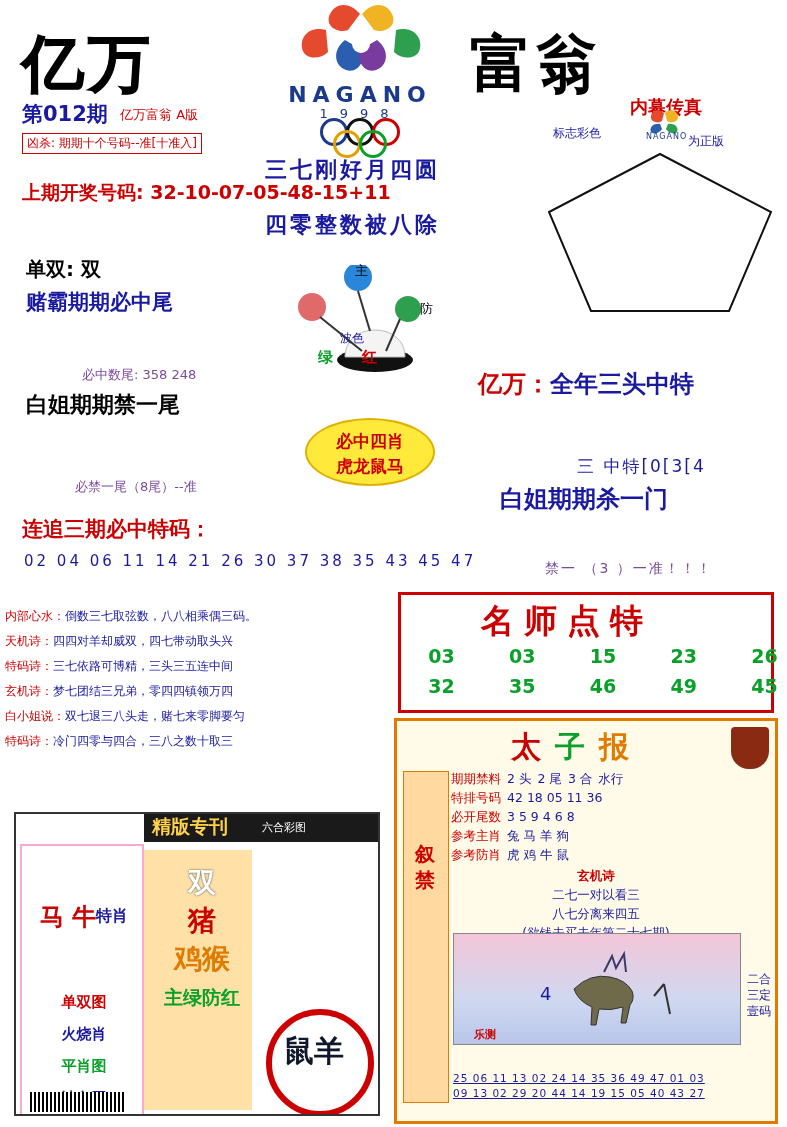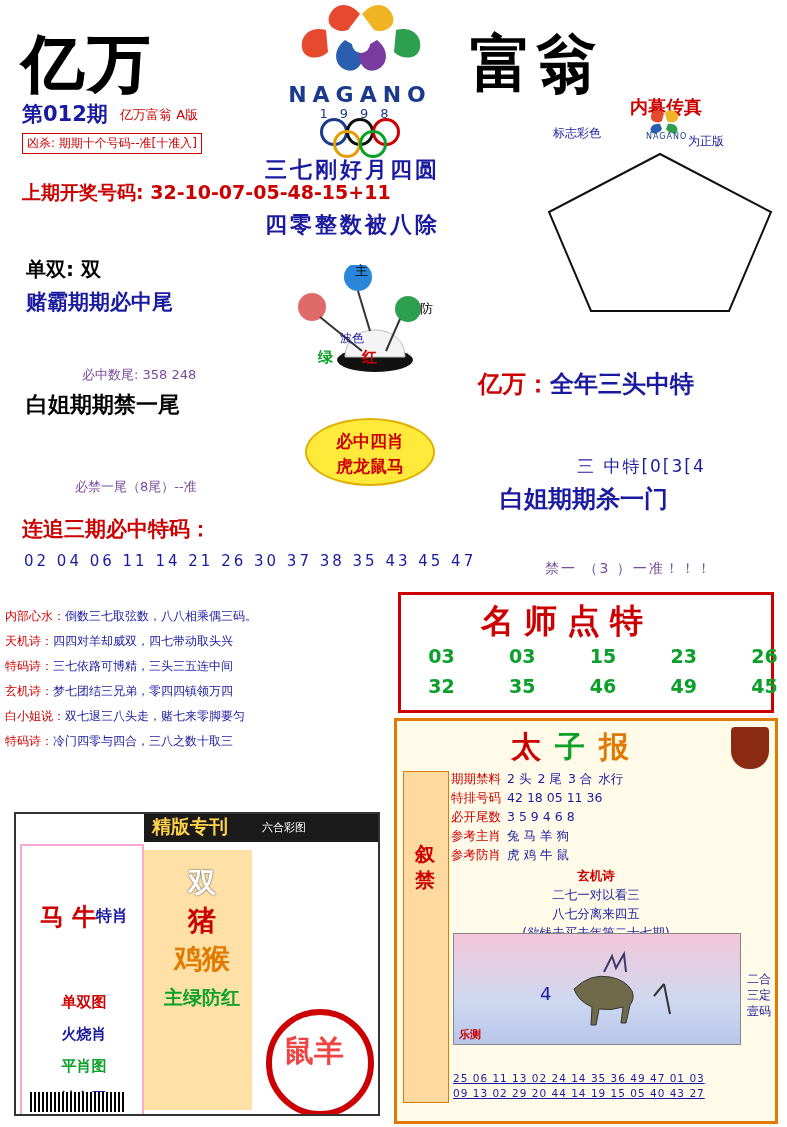--- a/index.html
+++ b/index.html
@@ -122,21 +122,21 @@
   .pleft{position:absolute;left:4px;top:30px;width:120px;height:268px;border:2px solid #f9a8d4;background:#fff;}
   .pgrid{position:absolute;left:6px;top:140px;width:112px;font-size:15px;font-weight:bold;color:#cc0000;line-height:32px;text-align:center;}
   .pgrid .g{color:#0aa02a;}
   .pgrid .b{color:#1a1aa0;}
   .pma{position:absolute;left:18px;top:54px;font-size:24px;font-weight:bold;color:#cc0000;line-height:34px;}
   .pte{position:absolute;left:74px;top:60px;font-size:16px;font-weight:bold;color:#1a1aa0;}
   .pcenter{position:absolute;left:126px;top:50px;width:120px;font-size:28px;font-weight:bold;color:#cc0000;line-height:38px;text-align:center;}
   .pcenter .w{color:#fff;}
   .pmid{position:absolute;left:126px;top:36px;width:110px;height:260px;background:#ffe1a8;}
   .pshu{position:absolute;left:250px;top:195px;width:96px;height:96px;border:6px solid #cc0000;border-radius:50%;}
-  .pshu .t{position:absolute;left:0;top:16px;width:84px;text-align:center;font-size:30px;font-weight:bold;color:#ef4444;}
+  .pshu .t{position:absolute;left:0;top:16px;width:84px;text-align:center;font-size:30px;font-weight:bold;color:#0f172a;}
   .barcode{position:absolute;left:8px;bottom:2px;width:96px;height:20px;
     background:repeating-linear-gradient(90deg,#000 0 2px,#fff 2px 4px);}
 </style>
 </head>
 <body>
 
 <div class="page">
 
   <div class="abs title-left">亿万</div>
   <div class="abs title-right">富翁</div>
@@ -303,21 +303,21 @@
       <div style="text-align:center;color:#cc0000;font-weight:bold;">玄机图</div>
     </div>
 
     <div class="tzpic">
       <svg width="286" height="110" viewBox="0 0 286 110">
         <path d="M150 38 l8 -16 l4 12 l8 -14 l2 18" stroke="#3a3a6a" stroke-width="2" fill="none"></path>
         <path d="M120 55 q16 -16 36 -12 q16 3 22 14 q3 8 -2 14 l-4 18 l-5 0 l2 -16 q-12 4 -24 2 l-3 16 l-5 0 l1 -18 q-14 -6 -18 -18 z" fill="#6e6a4a" stroke="#333"></path>
         <path d="M210 50 l6 30 M210 50 l-10 12" stroke="#333" stroke-width="2" fill="none"></path>
         <text x="86" y="66" font-size="18" fill="#1a1aa0" font-family="DejaVu Sans">4</text>
       </svg>
-      <div style="position:absolute;left:5px;bottom:2px;font-size:11px;color:#cc0000;font-weight:bold;">乐测</div>
+      <div style="position:absolute;left:20px;bottom:2px;font-size:11px;color:#cc0000;font-weight:bold;">乐测</div>
     </div>
 
     <div class="tznums">
       <div>25  06  11  13  02  24  14  35  36  49  47  01  03</div>
       <div>09  13  02  29  20  44  14  19  15  05  40  43  27</div>
     </div>
     <div class="tzside">二合三定壹码</div>
   </div>
 
   <div class="abs poster">

